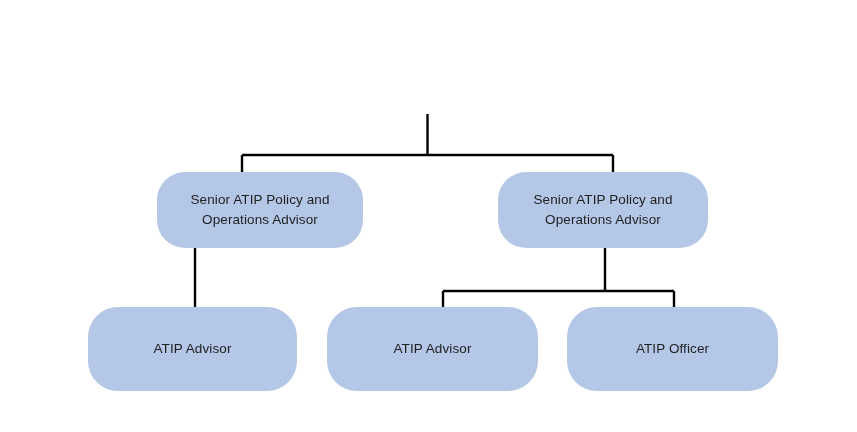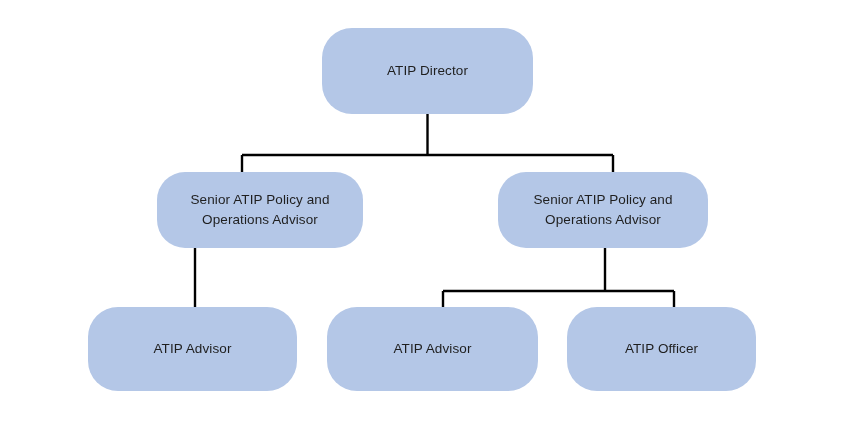--- a/index.html
+++ b/index.html
@@ -80,21 +80,21 @@
   .node-l3-b {
     left: 327px;
     top: 307px;
     width: 211px;
     height: 84px;
     border-radius: 30px;
   }
   .node-l3-c {
     left: 567px;
     top: 307px;
-    width: 189px;
+    width: 211px;
     height: 84px;
     border-radius: 30px;
   }
 </style>
 </head>
 <body>
 
 <div id="org-chart">
 
   <svg class="connector-layer" width="857" height="432" viewBox="0 0 857 432" xmlns="http://www.w3.org/2000/svg" aria-hidden="true">
@@ -107,23 +107,20 @@
 
       <path d="M 195 248 L 195 308"></path>
 
       <path d="M 605 248 L 605 291"></path>
       <path d="M 443 291 L 674 291"></path>
       <path d="M 443 291 L 443 309"></path>
       <path d="M 674 291 L 674 309"></path>
     </g>
   </svg>
 
-  <div class="node node-l1">
-    <span class="node-label">ATIP Director</span>
-  </div>
 
   <div class="node node-l2-left">
     <span class="node-label">Senior ATIP Policy and
 Operations Advisor</span>
   </div>
 
   <div class="node node-l2-right">
     <span class="node-label">Senior ATIP Policy and
 Operations Advisor</span>
   </div>

